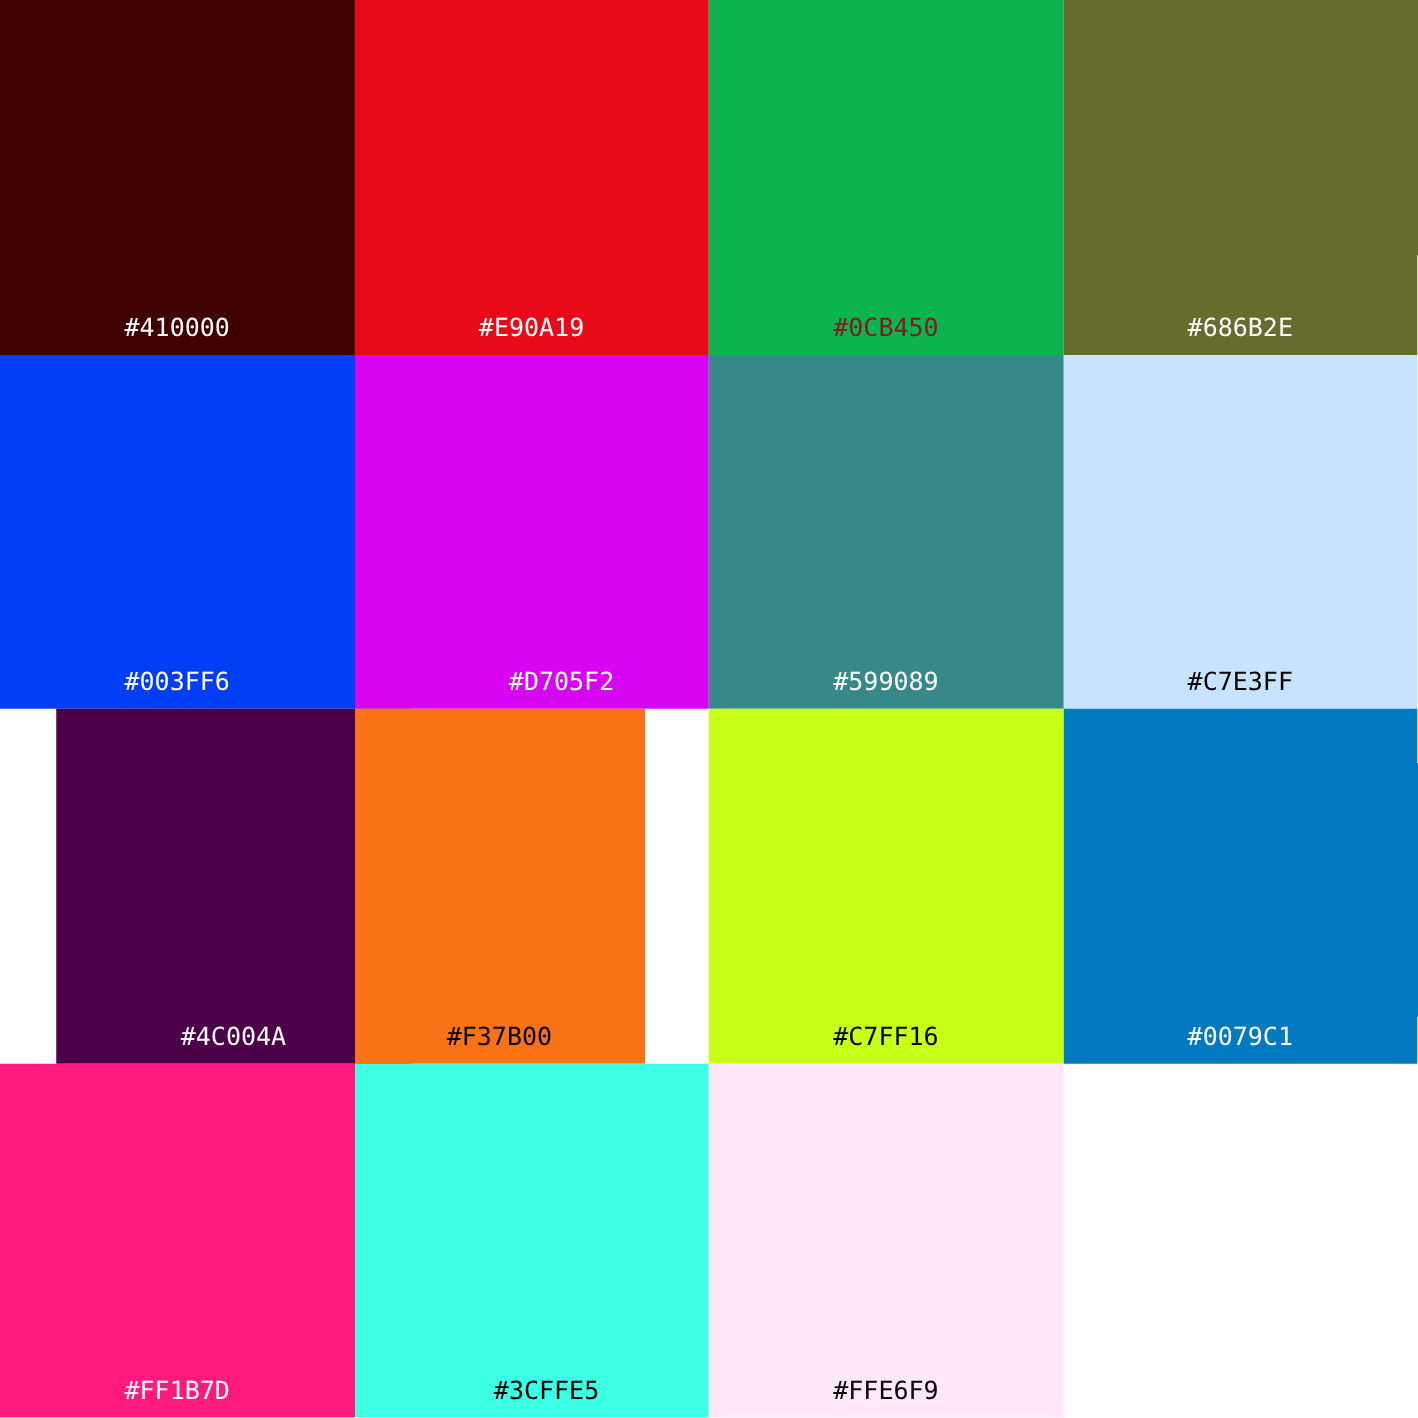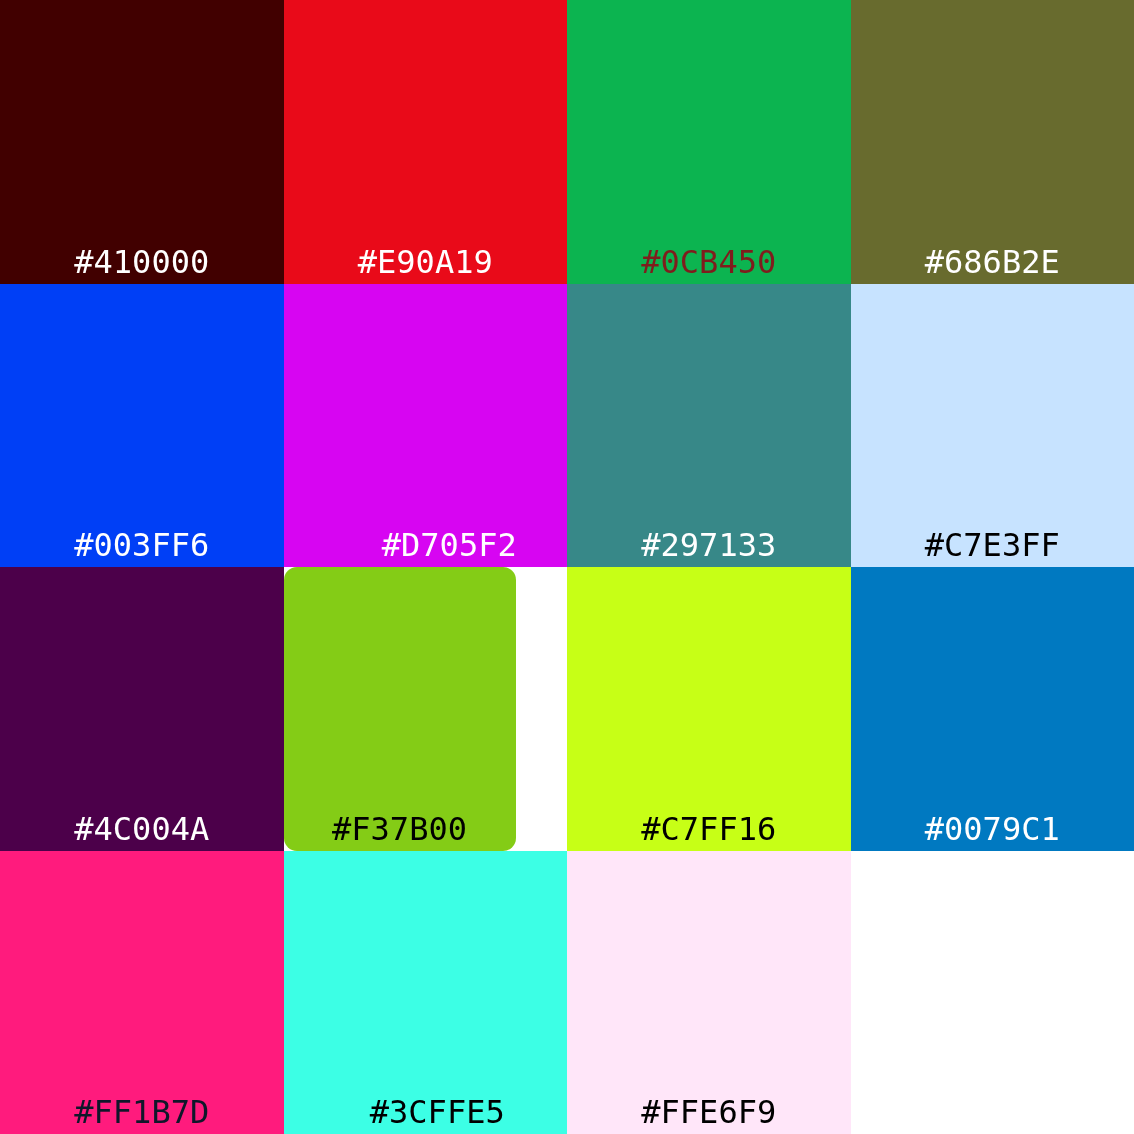--- a/index.html
+++ b/index.html
@@ -31,21 +31,21 @@
   }
   .swatch-label {
     position: absolute;
     left: 0;
     right: 0;
     bottom: 0;
     height: 44px;
     line-height: 44px;
     text-align: center;
     font-family: "DejaVu Sans Mono", monospace;
-    font-size: 32px;
+    font-size: 20px;
     font-weight: normal;
     letter-spacing: 0px;
     white-space: nowrap;
     user-select: none;
   }
 </style>
 </head>
 <body>
 
 <div id="swatch-grid" style="grid-template-columns: repeat(4, 283.5px); grid-template-rows: repeat(4, 283.5px);">
@@ -61,39 +61,39 @@
     <div class="swatch" style="width: 283.5px; height: 283.5px; background-color: rgb(104, 107, 46);">
       <div class="swatch-label" style="color: rgb(255, 255, 255);">#686B2E</div>
     </div>
     <div class="swatch" style="width: 283.5px; height: 283.5px; background-color: rgb(0, 63, 246);">
       <div class="swatch-label" style="color: rgb(255, 255, 255); text-align: center;">#003FF6</div>
     </div>
     <div class="swatch" style="width: 283.5px; height: 283.5px; background-color: rgb(215, 5, 242);">
       <div class="swatch-label" style="color: rgb(255, 255, 255); padding-left: 48px;">#D705F2</div>
     </div>
     <div class="swatch" style="width: 283.5px; height: 283.5px; background-color: rgb(55, 136, 136);">
-      <div class="swatch-label" style="color: rgb(255, 255, 255);">#297133</div>
+      <div class="swatch-label" style="color: rgb(255, 255, 255);">#599089</div>
     </div>
     <div class="swatch" style="width: 283.5px; height: 283.5px; background-color: rgb(199, 227, 255);">
       <div class="swatch-label" style="color: rgb(0, 0, 0);">#C7E3FF</div>
     </div>
-    <div class="swatch" style="width: 283.5px; height: 283.5px; background-color: rgb(76, 0, 74);">
+    <div class="swatch" style="width: 283.5px; height: 283.5px; background-color: rgb(76, 0, 74); margin-left: 45px;">
       <div class="swatch-label" style="color: rgb(255, 255, 255);">#4C004A</div>
     </div>
-    <div class="swatch" style="width: 232px; height: 283.5px; background-color: #84cc16; border-radius: 13px;">
+    <div class="swatch" style="width: 232px; height: 283.5px; background-color: #f97316;">
       <div class="swatch-label" style="color: rgb(0, 0, 0);">#F37B00</div>
     </div>
     <div class="swatch" style="width: 283.5px; height: 283.5px; background-color: rgb(199, 255, 22);">
       <div class="swatch-label" style="color: rgb(0, 0, 0);">#C7FF16</div>
     </div>
     <div class="swatch" style="width: 283.5px; height: 283.5px; background-color: rgb(0, 121, 193);">
       <div class="swatch-label" style="color: rgb(255, 255, 255);">#0079C1</div>
     </div>
     <div class="swatch" style="width: 283.5px; height: 283.5px; background-color: rgb(255, 27, 125);">
-      <div class="swatch-label" style="color: #0f172a;">#FF1B7D</div>
+      <div class="swatch-label" style="color: #ffffff;">#FF1B7D</div>
     </div>
     <div class="swatch" style="width: 283.5px; height: 283.5px; background-color: rgb(60, 255, 229);">
       <div class="swatch-label" style="color: rgb(0, 0, 0); margin-left: 24px;">#3CFFE5</div>
     </div>
     <div class="swatch" style="width: 283.5px; height: 283.5px; background-color: rgb(255, 230, 249);">
       <div class="swatch-label" style="color: rgb(0, 0, 0);">#FFE6F9</div>
     </div>
   </div>
 
 </body></html>

